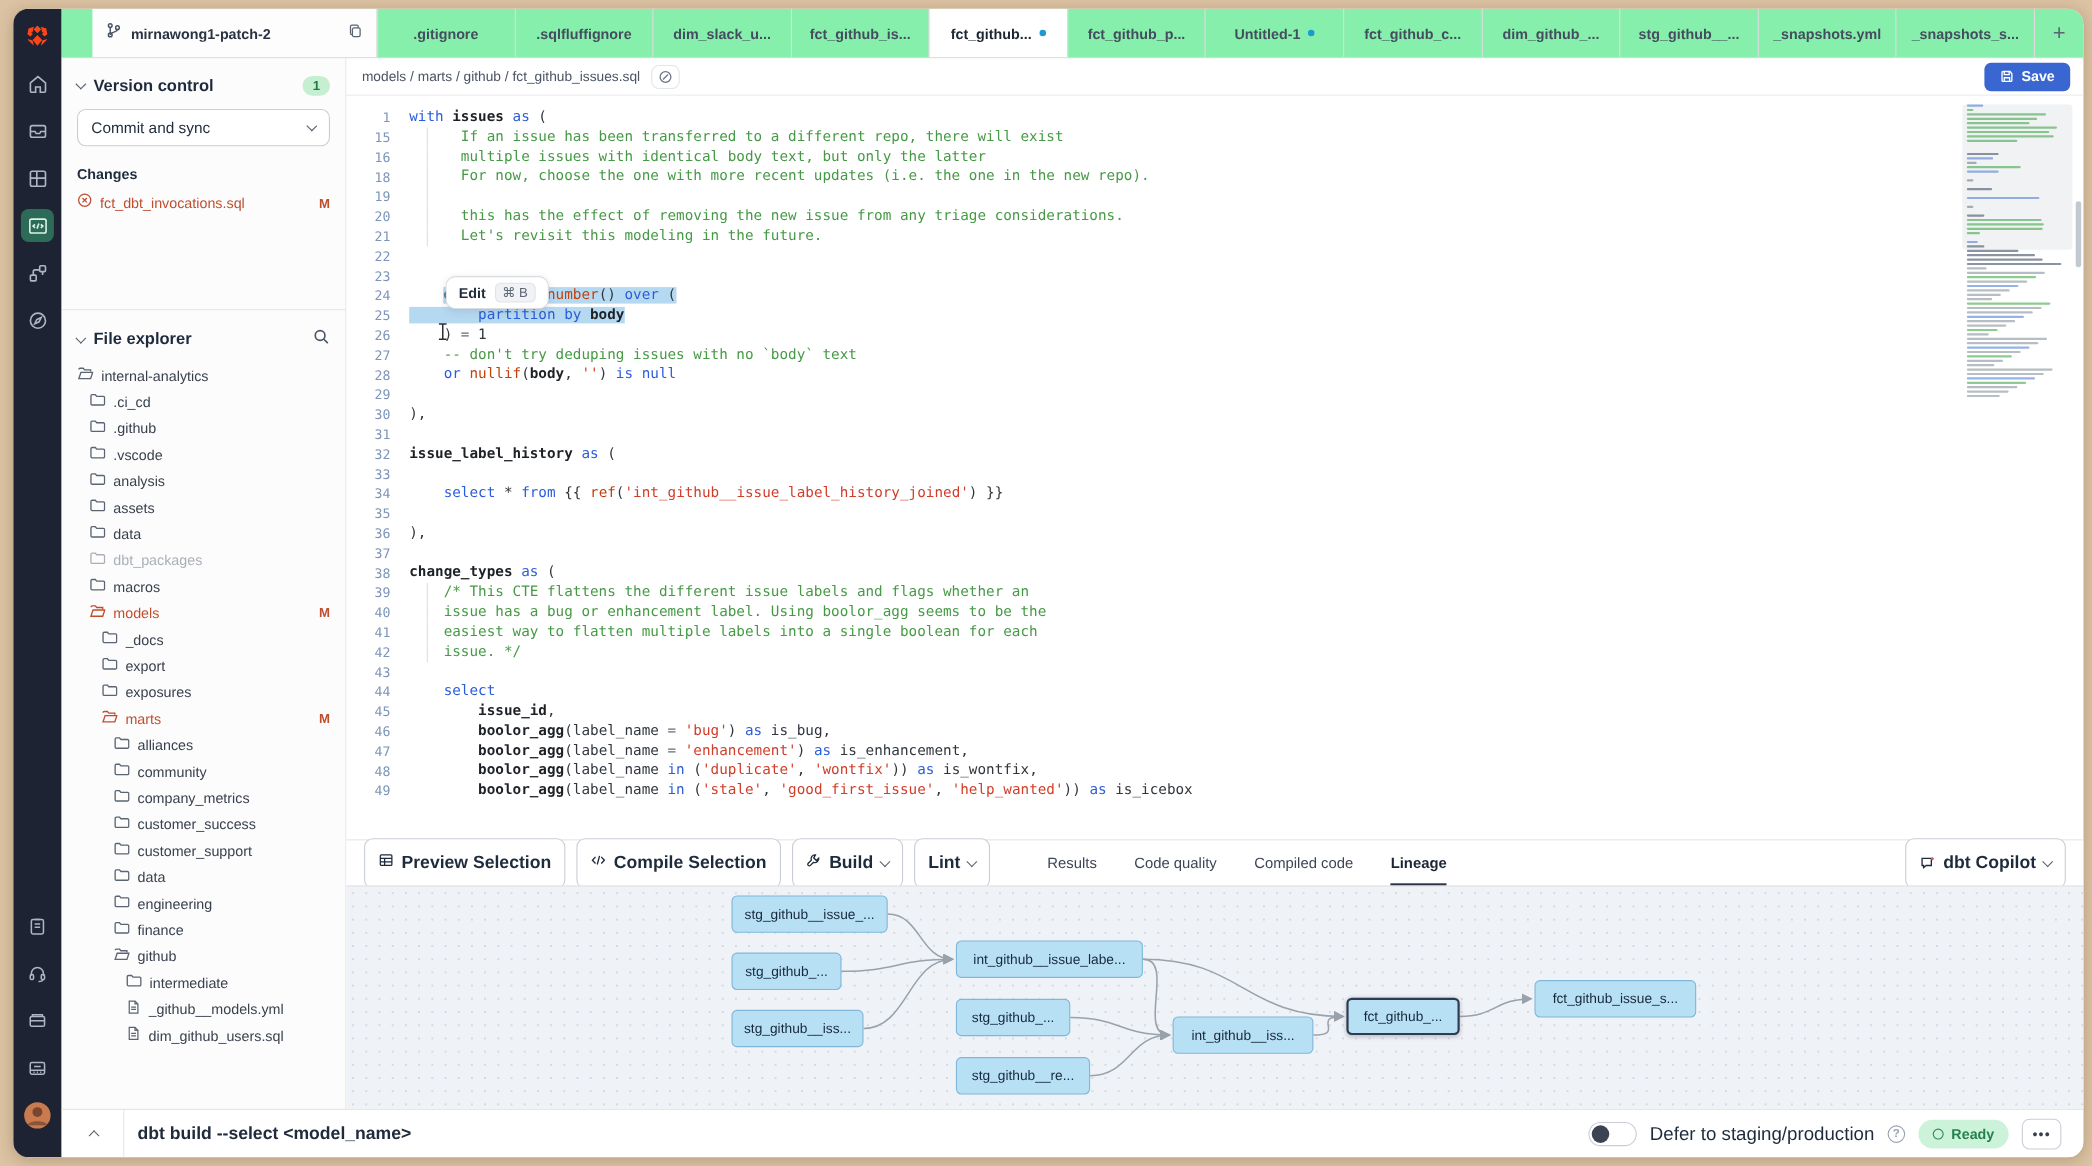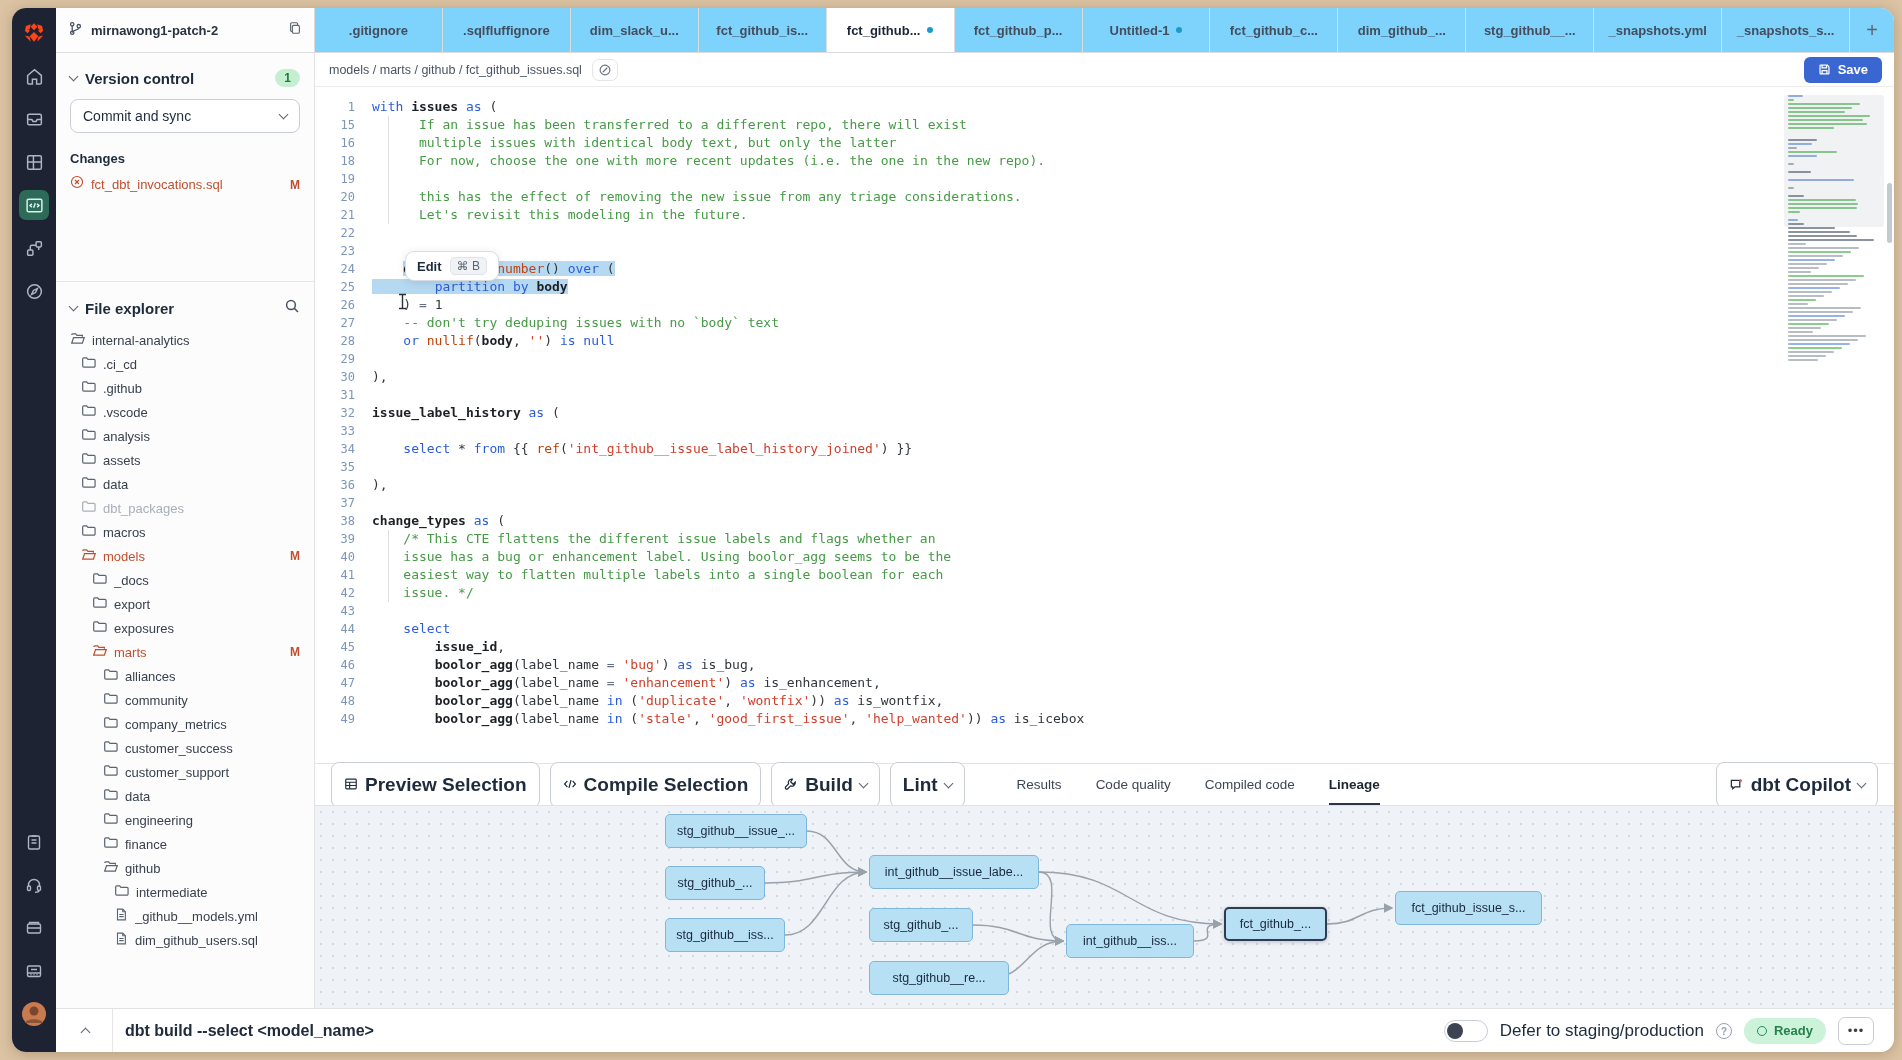--- a/index.html
+++ b/index.html
@@ -7,21 +7,21 @@
   #window{position:absolute;left:12px;top:8px;width:1882px;height:1044px;background:#fff;border-radius:14px;overflow:hidden;display:flex;box-shadow:0 2px 14px rgba(60,40,20,.25);}
   
   #rail{width:44px;background:#1e2333;flex:0 0 44px;display:flex;flex-direction:column;align-items:center;padding:10px 0;}
   .rail-icon{width:30px;height:30px;display:flex;align-items:center;justify-content:center;margin-bottom:13px;border-radius:7px;color:#aeb6c6;}
   .rail-icon svg{display:block;}
   .rail-icon.active{background:#2d6a57;color:#d8f3e8;}
   .rail-spacer{flex:1;}
   
   #rightpane{flex:1;display:flex;flex-direction:column;min-width:0;}
   
-  #tabrow{height:45px;flex:0 0 45px;display:flex;background:#7dd3fc;border-bottom:1px solid #dcdcdc;}
+  #tabrow{height:45px;flex:0 0 45px;display:flex;background:#86efac;border-bottom:1px solid #dcdcdc;padding-left:28px;}
   #branchtab{width:259px;flex:0 0 259px;background:#fdfdfd;border-right:1px solid #dcdcdc;display:flex;align-items:center;padding:0 12px;gap:8px;color:#2a3342;}
   #branchtab .bname{font-size:13px;font-weight:600;flex:1;white-space:nowrap;overflow:hidden;}
   #tabs{flex:1;display:flex;min-width:0;}
   .tab{flex:1 1 0;min-width:0;display:flex;align-items:center;justify-content:center;gap:7px;font-size:13px;font-weight:600;color:#444d5d;border-right:1px solid #dcdcdc;white-space:nowrap;overflow:hidden;cursor:pointer;}
   .tab.active{background:#fff;color:#1c2534;}
   .dot{width:4px;height:4px;border:3px solid #1d9bd1;border-radius:50%;background:#fff;flex:0 0 auto;}
   .tab-add{flex:0 0 44px;display:flex;align-items:center;justify-content:center;font-size:20px;color:#5b6472;}
   
   #midrow{flex:1;display:flex;min-height:0;}
   
@@ -69,21 +69,21 @@
   #edit-popup .e-lbl{font-size:13px;font-weight:700;color:#1e2b3c;}
   #edit-popup .kbd{font-size:12px;color:#5c6675;background:#f1f2f5;border:1px solid #e0e3e8;border-radius:5px;padding:1px 6px;}
   #cursor-ibeam{position:absolute;left:82px;top:206px;color:#2a2f38;}
   
   #minimap{position:absolute;top:8px;right:14px;width:92px;}
   #minimap .bar{height:2px;margin-bottom:2px;border-radius:1px;}
   #minimap .mslider{position:absolute;left:-4px;top:0;width:100px;height:132px;background:rgba(110,125,145,.10);border-radius:3px;}
   #vsb{position:absolute;right:2px;top:96px;width:5px;height:60px;background:#c3c9d1;border-radius:3px;}
   
   #toolbar{height:42px;flex:0 0 42px;border-top:1px solid #e4e4e4;display:flex;align-items:center;padding:0 16px;gap:10px;background:#fff;}
-  .tb-btn{height:46px;border:1px solid #c9ced6;border-radius:8px;background:#fff;display:flex;align-items:center;gap:7px;padding:0 12px;font-size:19px;font-weight:600;color:#1e2b3c;cursor:pointer;}
+  .tb-btn{height:46px;border:1px solid #c9ced6;border-radius:8px;background:#fff;display:flex;align-items:center;gap:7px;padding:0 12px;font-size:16px;font-weight:600;color:#1e2b3c;cursor:pointer;}
   #tb-tabs{display:flex;gap:34px;margin-left:42px;height:42px;align-items:center;}
   .tb-tab{font-size:13.5px;color:#3d4656;height:42px;display:flex;align-items:center;cursor:pointer;border-bottom:3px solid transparent;padding-top:3px;}
   .tb-tab.active{border-bottom-color:#2b3545;color:#1c2534;font-weight:600;}
   #tb-spacer{flex:1;}
   
   #lineage{height:203px;flex:0 0 203px;position:relative;background:#eff2f6;background-image:radial-gradient(#d3d9e0 1px,transparent 1.3px);background-size:12px 12px;border-top:1px solid #e2e2e2;overflow:hidden;}
   .lnode{position:absolute;height:34px;background:#b8e0f5;border:1px solid #7fb6d9;border-radius:5px;display:flex;align-items:center;justify-content:center;font-size:12.5px;color:#17293c;padding:0 8px;white-space:nowrap;overflow:hidden;cursor:pointer;}
   .lnode.selected{border:2px solid #2f3b52;box-shadow:0 1px 4px rgba(30,40,60,.25);}
   #edges{position:absolute;inset:0;pointer-events:none;}
   #lineage-controls{position:absolute;top:25px;left:1160px;display:flex;align-items:center;}
@@ -654,21 +654,21 @@
               <path d="M724 66 C815 66,815 118,906 118" fill="none" stroke="#99a1aa" stroke-width="1.4" marker-end="url(#arr)"></path>
               <path d="M879 135 C909 135,876 118,906 118" fill="none" stroke="#99a1aa" stroke-width="1.4" marker-end="url(#arr)"></path>
               <path d="M1012 118 C1044.5 118,1044.5 102,1077 102" fill="none" stroke="#99a1aa" stroke-width="1.4" marker-end="url(#arr)"></path>
             </svg>
           <div id="lineage-nodes">
               <div class="lnode" style="left: 350px; top: 8px; width: 142px;">stg_github__issue_...</div>
               <div class="lnode" style="left: 350px; top: 60px; width: 100px;">stg_github_...</div>
               <div class="lnode" style="left: 350px; top: 112px; width: 120px;">stg_github__iss...</div>
               <div class="lnode" style="left: 554px; top: 49px; width: 170px;">int_github__issue_labe...</div>
               <div class="lnode" style="left: 554px; top: 102px; width: 104px;">stg_github_...</div>
-              <div class="lnode" style="left: 554px; top: 155px; width: 140px;">stg_github__re...</div>
+              <div class="lnode" style="left: 554px; top: 155px; width: 122px;">stg_github__re...</div>
               <div class="lnode" style="left: 751px; top: 118px; width: 128px;">int_github__iss...</div>
               <div class="lnode selected" style="left: 909px; top: 101px; width: 103px;">fct_github_...</div>
               <div class="lnode" style="left: 1080px; top: 85px; width: 147px;">fct_github_issue_s...</div>
             </div>
         </div>
       </div>
     </div>
 
     <div id="statusbar">
       <span id="sb-chevron">

